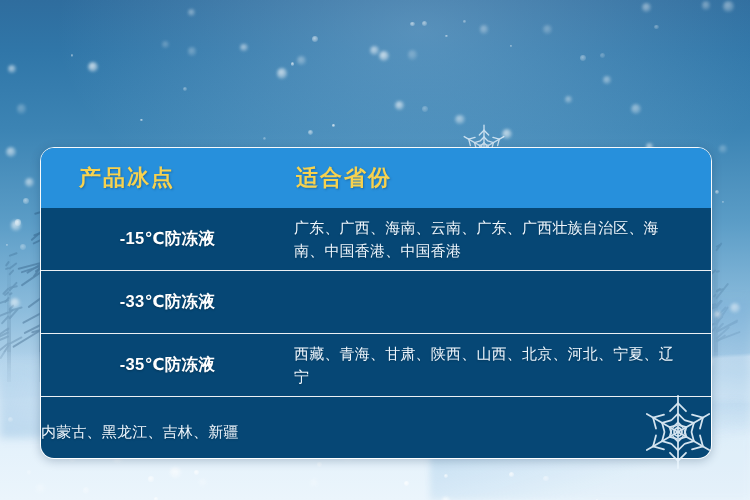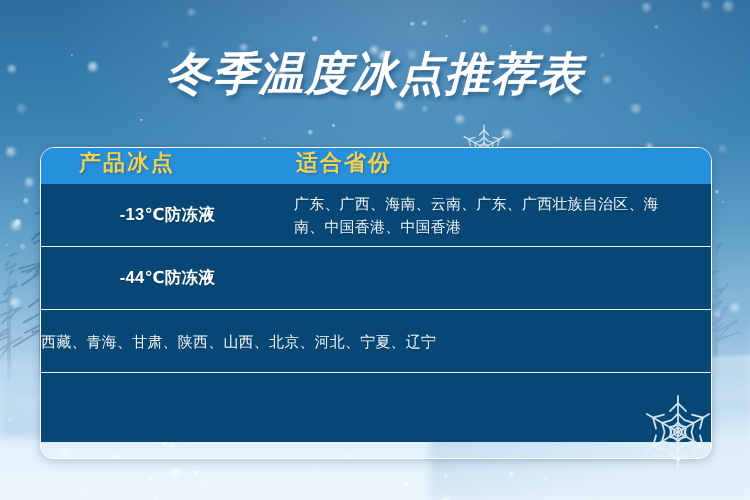--- a/index.html
+++ b/index.html
@@ -104,24 +104,24 @@
     position: absolute;
     left: 40px; top: 147px;
     width: 670px; height: 310px;
     border: 1px solid rgba(255,255,255,.95);
     border-radius: 14px;
     overflow: hidden;
     box-shadow: 0 2px 10px rgba(10,45,78,.25);
   }
   .thead {
     position: relative;
-    height: 36px;
+    height: 60px;
     background: #2790dc;
     display: flex;
-    align-items: flex-start;
+    align-items: center;
   }
   .thead .cell-a {
     width: 253px;
     padding-left: 38px;
     box-sizing: border-box;
   }
   .thead .cell-b {
     flex: 1;
     padding-left: 2px;
   }
@@ -504,21 +504,20 @@
       <div class="flake" style="width: 9.42625px; height: 9.42625px; left: 407.866px; top: 50.1068px; opacity: 0.31; filter: blur(1.5px);"></div>
       <div class="flake" style="width: 2.45519px; height: 2.45519px; left: 721.767px; top: 201.038px; opacity: 0.55;"></div>
       <div class="flake" style="width: 2.50039px; height: 2.50039px; left: 574.049px; top: 266.741px; opacity: 0.53;"></div>
       <div class="flake" style="width: 6.56556px; height: 6.56556px; left: 481.485px; top: 180.817px; opacity: 0.58;"></div>
       <div class="flake" style="width: 5.07209px; height: 5.07209px; left: 217.302px; top: 310.211px; opacity: 0.53;"></div>
       <div class="flake" style="width: 8.19919px; height: 8.19919px; left: 310.061px; top: 478.896px; opacity: 0.31; filter: blur(1.5px);"></div>
       <div class="flake" style="width: 5.00888px; height: 5.00888px; left: 509.355px; top: 472.074px; opacity: 0.78;"></div>
       <div class="flake" style="width: 6.58433px; height: 6.58433px; left: 69.0181px; top: 455.684px; opacity: 0.34;"></div>
     </div>
 
-  <div class="title">冬季温度冰点推荐表</div>
 
   <svg class="deco sf-top" width="52" height="52" viewBox="0 0 100 100">
     <g stroke="#e9f4fc" stroke-width="2.6" stroke-linecap="round" fill="none" opacity="0.95">
       <g id="armT">
         <line x1="50" y1="50" x2="50" y2="6"></line>
         <line x1="50" y1="16" x2="41" y2="25"></line>
         <line x1="50" y1="16" x2="59" y2="25"></line>
         <line x1="50" y1="29" x2="43" y2="36"></line>
         <line x1="50" y1="29" x2="57" y2="36"></line>
         <line x1="50" y1="40" x2="45" y2="45"></line>
@@ -554,33 +553,35 @@
         <span class="th-text">产品冰点</span>
       </div>
       <div class="cell-b">
         <span class="th-text">适合省份</span>
       </div>
     </div>
 
     <div class="tbody">
 
       <div class="trow">
-        <div class="cell-temp">-13℃防冻液</div>
+        <div class="cell-temp">-15℃防冻液</div>
         <div class="cell-prov">广东、广西、海南、云南、广东、广西壮族自治区、海南、中国香港、中国香港</div>
       </div>
 
       <div class="trow">
-        <div class="cell-temp">-44℃防冻液</div>
+        <div class="cell-temp">-33℃防冻液</div>
       </div>
 
       <div class="trow">
+        <div class="cell-temp">-35℃防冻液</div>
         <div class="cell-prov">西藏、青海、甘肃、陕西、山西、北京、河北、宁夏、辽宁</div>
       </div>
 
       <div class="trow">
+        <div class="cell-prov">内蒙古、黑龙江、吉林、新疆</div>
       </div>
 
     </div>
   </div>
 
   <svg class="deco sf-big" width="80" height="80" viewBox="0 0 100 100">
     <g stroke="#eaf5fd" stroke-width="2.2" stroke-linecap="round" fill="none">
       <g id="armB">
         <line x1="50" y1="50" x2="50" y2="5"></line>
         <line x1="50" y1="14" x2="40" y2="24"></line>

